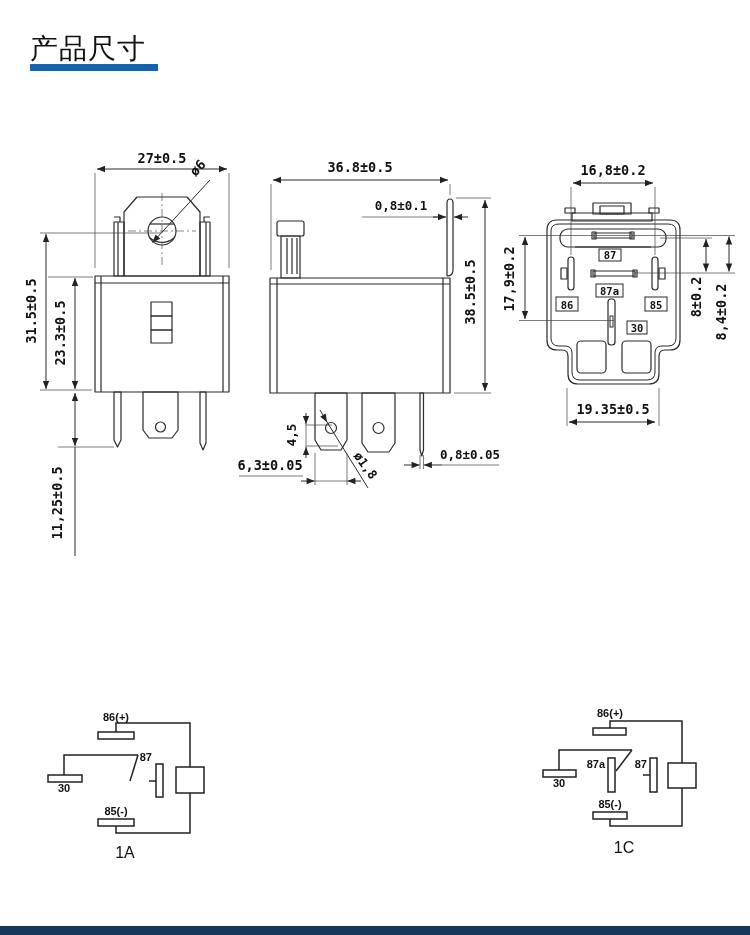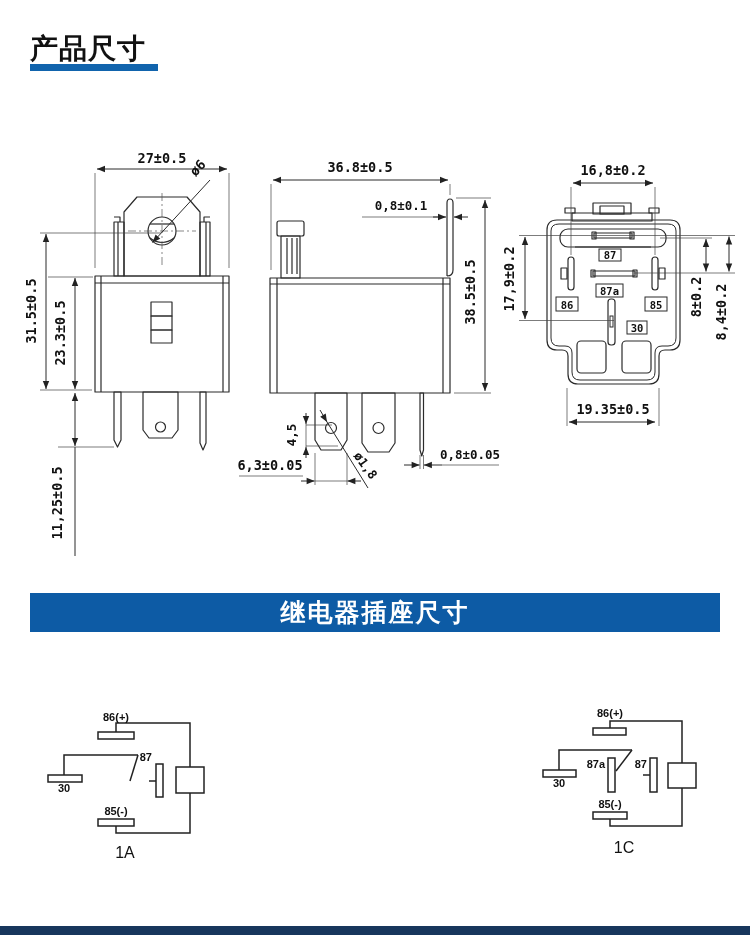--- a/index.html
+++ b/index.html
@@ -1,19 +1,19 @@
 <!DOCTYPE html>
 <html><head>
 <meta charset="utf-8">
 <style>
   html,body{margin:0;padding:0;background:#fff;}
   .page{position:relative;width:750px;height:935px;background:#ffffff;overflow:hidden;
         font-family:"Liberation Sans",sans-serif;}
   .title-wrap{position:absolute;left:30px;top:30px;}
-  .page-title{margin:0;font-size:28px;font-weight:bold;color:#111;letter-spacing:1px;
+  .page-title{margin:0;font-size:28px;font-weight:normal;color:#111;letter-spacing:1px;
               font-family:"Liberation Sans",sans-serif;}
   .title-underline{width:128px;height:7px;background:#1164ad;margin-top:-4px;}
   .banner{position:absolute;left:30px;right:30px;top:593px;height:39px;background:#0d5ba5;
           display:flex;align-items:center;justify-content:center;}
   .banner span{color:#ffffff;font-size:25px;font-weight:bold;letter-spacing:2px;}
   .footer-bar{position:absolute;left:0;right:0;bottom:0;height:9px;background:#17365c;}
   svg.art{position:absolute;left:0;top:0;}
   .ol{stroke:#2b2b2b;stroke-width:1.2;fill:none;stroke-linejoin:round;}
   .dl{stroke:#2b2b2b;stroke-width:1;fill:none;}
   .xl{stroke:#444;stroke-width:0.7;fill:none;}
@@ -252,18 +252,15 @@
       <rect class="cb" x="668" y="763" width="28" height="25"></rect>
       <text class="ct" x="610" y="717" text-anchor="middle">86(+)</text>
       <text class="ct" x="559" y="787" text-anchor="middle">30</text>
       <text class="ct" x="605" y="768" text-anchor="end">87a</text>
       <text class="ct" x="647" y="768" text-anchor="end">87</text>
       <text class="ct" x="610" y="808" text-anchor="middle">85(-)</text>
       <text class="cn" x="624" y="853" text-anchor="middle">1C</text>
     </g>
   </svg>
 
-  <div class="banner">
-    <span>继电器插座尺寸</span>
-  </div>
 
   <div class="footer-bar"></div>
 </div>
 
 </body></html>

